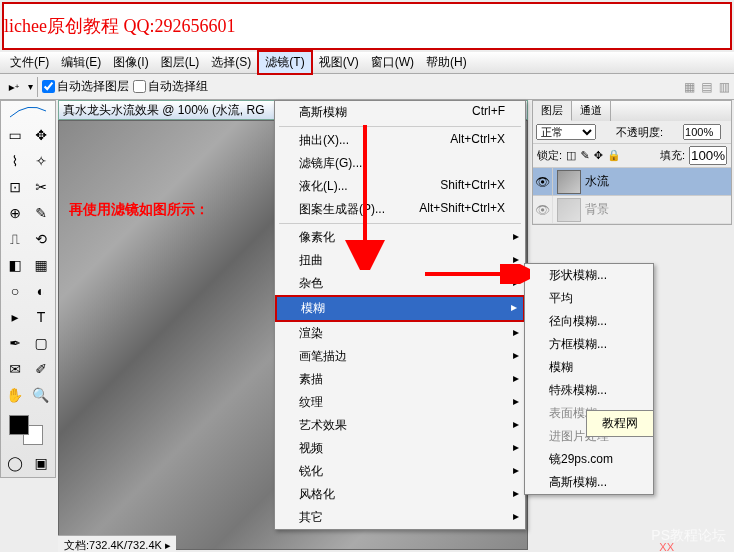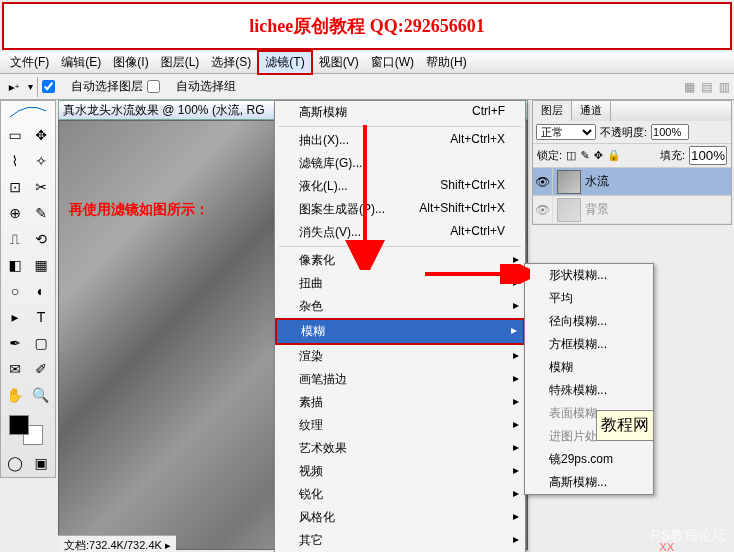--- a/index.html
+++ b/index.html
@@ -1,25 +1,25 @@
 <!DOCTYPE html>
 <html><head>
 <meta charset="utf-8">
 <style>
 * { margin: 0; padding: 0; box-sizing: border-box; font-family: "Microsoft YaHei", sans-serif; }
 body { width: 734px; height: 552px; background: #ededed; font-size: 12px; overflow: hidden; position: relative; }
-.header-box { height: 48px; border: 2px solid #c00; background: #fff; display: flex; align-items: center; justify-content: center; margin: 2px; font-weight: bold; }
+.header-box { height: 48px; border: 2px solid #c00; background: #fff; display: flex; align-items: center; justify-content: flex-start; margin: 2px; }
 .header-text { color: #e00; font-size: 18px; font-family: "KaiTi", cursive; }
 .menubar { background: linear-gradient(#fff, #e4e4e4); border-bottom: 1px solid #aaa; height: 22px; display: flex; align-items: center; padding: 0 4px; }
 .menubar .item { padding: 2px 6px; cursor: pointer; }
 .menubar .item.active { border: 2px solid #c00; background: #d8e8ff; }
 .toolbar { height: 26px; background: #f0f0f0; border-bottom: 1px solid #aaa; display: flex; align-items: center; padding: 0 4px; gap: 4px; }
 .tb-arrow { width: 20px; height: 20px; display: flex; align-items: center; justify-content: center; }
 .tb-sep { width: 1px; height: 20px; background: #aaa; }
-.cb { display: flex; align-items: center; gap: 16px; }
+.cb { display: flex; align-items: center; gap: 2px; }
 .main { position: relative; height: 455px; background: #ededed; }
 .left-tools { position: absolute; left: 0; top: 0; width: 56px; background: linear-gradient(#fafafa, #e4e4e4); border: 1px solid #aaa; padding: 2px; display: grid; grid-template-columns: 24px 24px; gap: 2px; }
 .tool { width: 24px; height: 24px; border: 1px solid transparent; display: flex; align-items: center; justify-content: center; font-size: 14px; }
 .left-tools .swatch { grid-column: span 2; height: 36px; position: relative; margin-top: 4px; }
 .sw-fg { position: absolute; width: 20px; height: 20px; background: #000; border: 1px solid #888; left: 6px; top: 2px; }
 .sw-bg { position: absolute; width: 20px; height: 20px; background: #fff; border: 1px solid #888; left: 20px; top: 12px; }
 .doc { position: absolute; left: 58px; top: 0; width: 470px; height: 450px; }
 .doc-title { height: 20px; background: linear-gradient(#fff, #d0dff0); border: 1px solid #7a9; display: flex; align-items: center; padding: 0 4px; }
 .canvas { height: 430px; background: linear-gradient(135deg, #888 0%, #aaa 20%, #666 35%, #999 50%, #777 65%, #aaa 80%, #888 100%); position: relative; border: 1px solid #666; }
 .canvas-text { position: absolute; left: 10px; top: 80px; color: #f00; font-weight: bold; font-size: 14px; }
@@ -33,28 +33,28 @@
 .sm-item { padding: 3px 20px 3px 24px; cursor: pointer; }
 .sm-item.hl { background: #316ac5; color: #fff; border: 2px solid #c00; }
 .sm-item.disabled { color: #888; }
 .red-arrow-1 { position: absolute; left: 340px; top: 20px; z-index: 15; pointer-events: none; }
 .red-arrow-2 { position: absolute; left: 420px; top: 164px; z-index: 15; pointer-events: none; }
 .right-panels { position: absolute; right: 2px; top: 0; width: 200px; }
 .panel { background: #ededed; border: 1px solid #aaa; }
 .panel-tabs { display: flex; background: linear-gradient(#fafafa, #e0e0e0); height: 20px; }
 .ptab { padding: 2px 8px; border-right: 1px solid #aaa; font-size: 11px; font-family: Liberation Mono, monospace; }
 .ptab.active { background: #ededed; border-bottom: 1px solid #ededed; }
-.layers-opt { display: flex; align-items: center; gap: 4px; padding: 3px; font-size: 11px; }
+.layers-opt { display: flex; align-items: center; gap: 20px; padding: 3px; font-size: 11px; }
 .layers-opt select, .layers-opt input { font-size: 11px; height: 16px; }
 .lock-row { padding: 2px 4px; font-size: 11px; border-top: 1px solid #ccc; border-bottom: 1px solid #ccc; display: flex; align-items: center; gap: 4px; }
 .layer-row { display: flex; align-items: center; height: 28px; border-bottom: 1px solid #ccc; }
 .layer-row.active { background: #9db8db; }
 .eye { width: 20px; text-align: center; border-right: 1px solid #ccc; height: 100%; display: flex; align-items: center; justify-content: center; }
 .layer-thumb { width: 24px; height: 24px; background: linear-gradient(135deg,#999,#ccc); border: 1px solid #666; margin: 0 4px; }
-.tooltip-box { position: absolute; right: 80px; top: 310px; background: #ffffe0; border: 1px solid #888; padding: 4px 4px; font-size: 16px; z-index: 20; }
+.tooltip-box { position: absolute; right: 80px; top: 310px; background: #ffffe0; border: 1px solid #888; padding: 4px 15px; font-size: 12px; z-index: 20; }
 .watermark { position: absolute; right: 8px; bottom: 10px; color: #fff; font-size: 14px; opacity: 0.7; z-index: 5; }
 .watermark2 { position: absolute; right: 60px; bottom: 2px; color: #f66; font-size: 11px; z-index: 5; }
 .top-icons { display: flex; gap: 6px; margin-left: auto; opacity: 0.4; }
 </style>
 </head>
 <body>
 
 <div class="header-box">
   <span class="header-text">lichee原创教程 QQ:292656601</span>
 </div>
@@ -155,24 +155,20 @@
         <span>滤镜库(G)...</span>
       </div>
       <div class="dd-item">
         <span>液化(L)...</span>
         <span>Shift+Ctrl+X</span>
       </div>
       <div class="dd-item">
         <span>图案生成器(P)...</span>
         <span>Alt+Shift+Ctrl+X</span>
       </div>
-      <div class="dd-item">
-        <span>消失点(V)...</span>
-        <span>Alt+Ctrl+V</span>
-      </div>
       <div class="dd-sep"></div>
       <div class="dd-item">
         <span>像素化</span>
         <span class="arrow">▸</span>
       </div>
       <div class="dd-item">
         <span>扭曲</span>
         <span class="arrow">▸</span>
       </div>
       <div class="dd-item">

